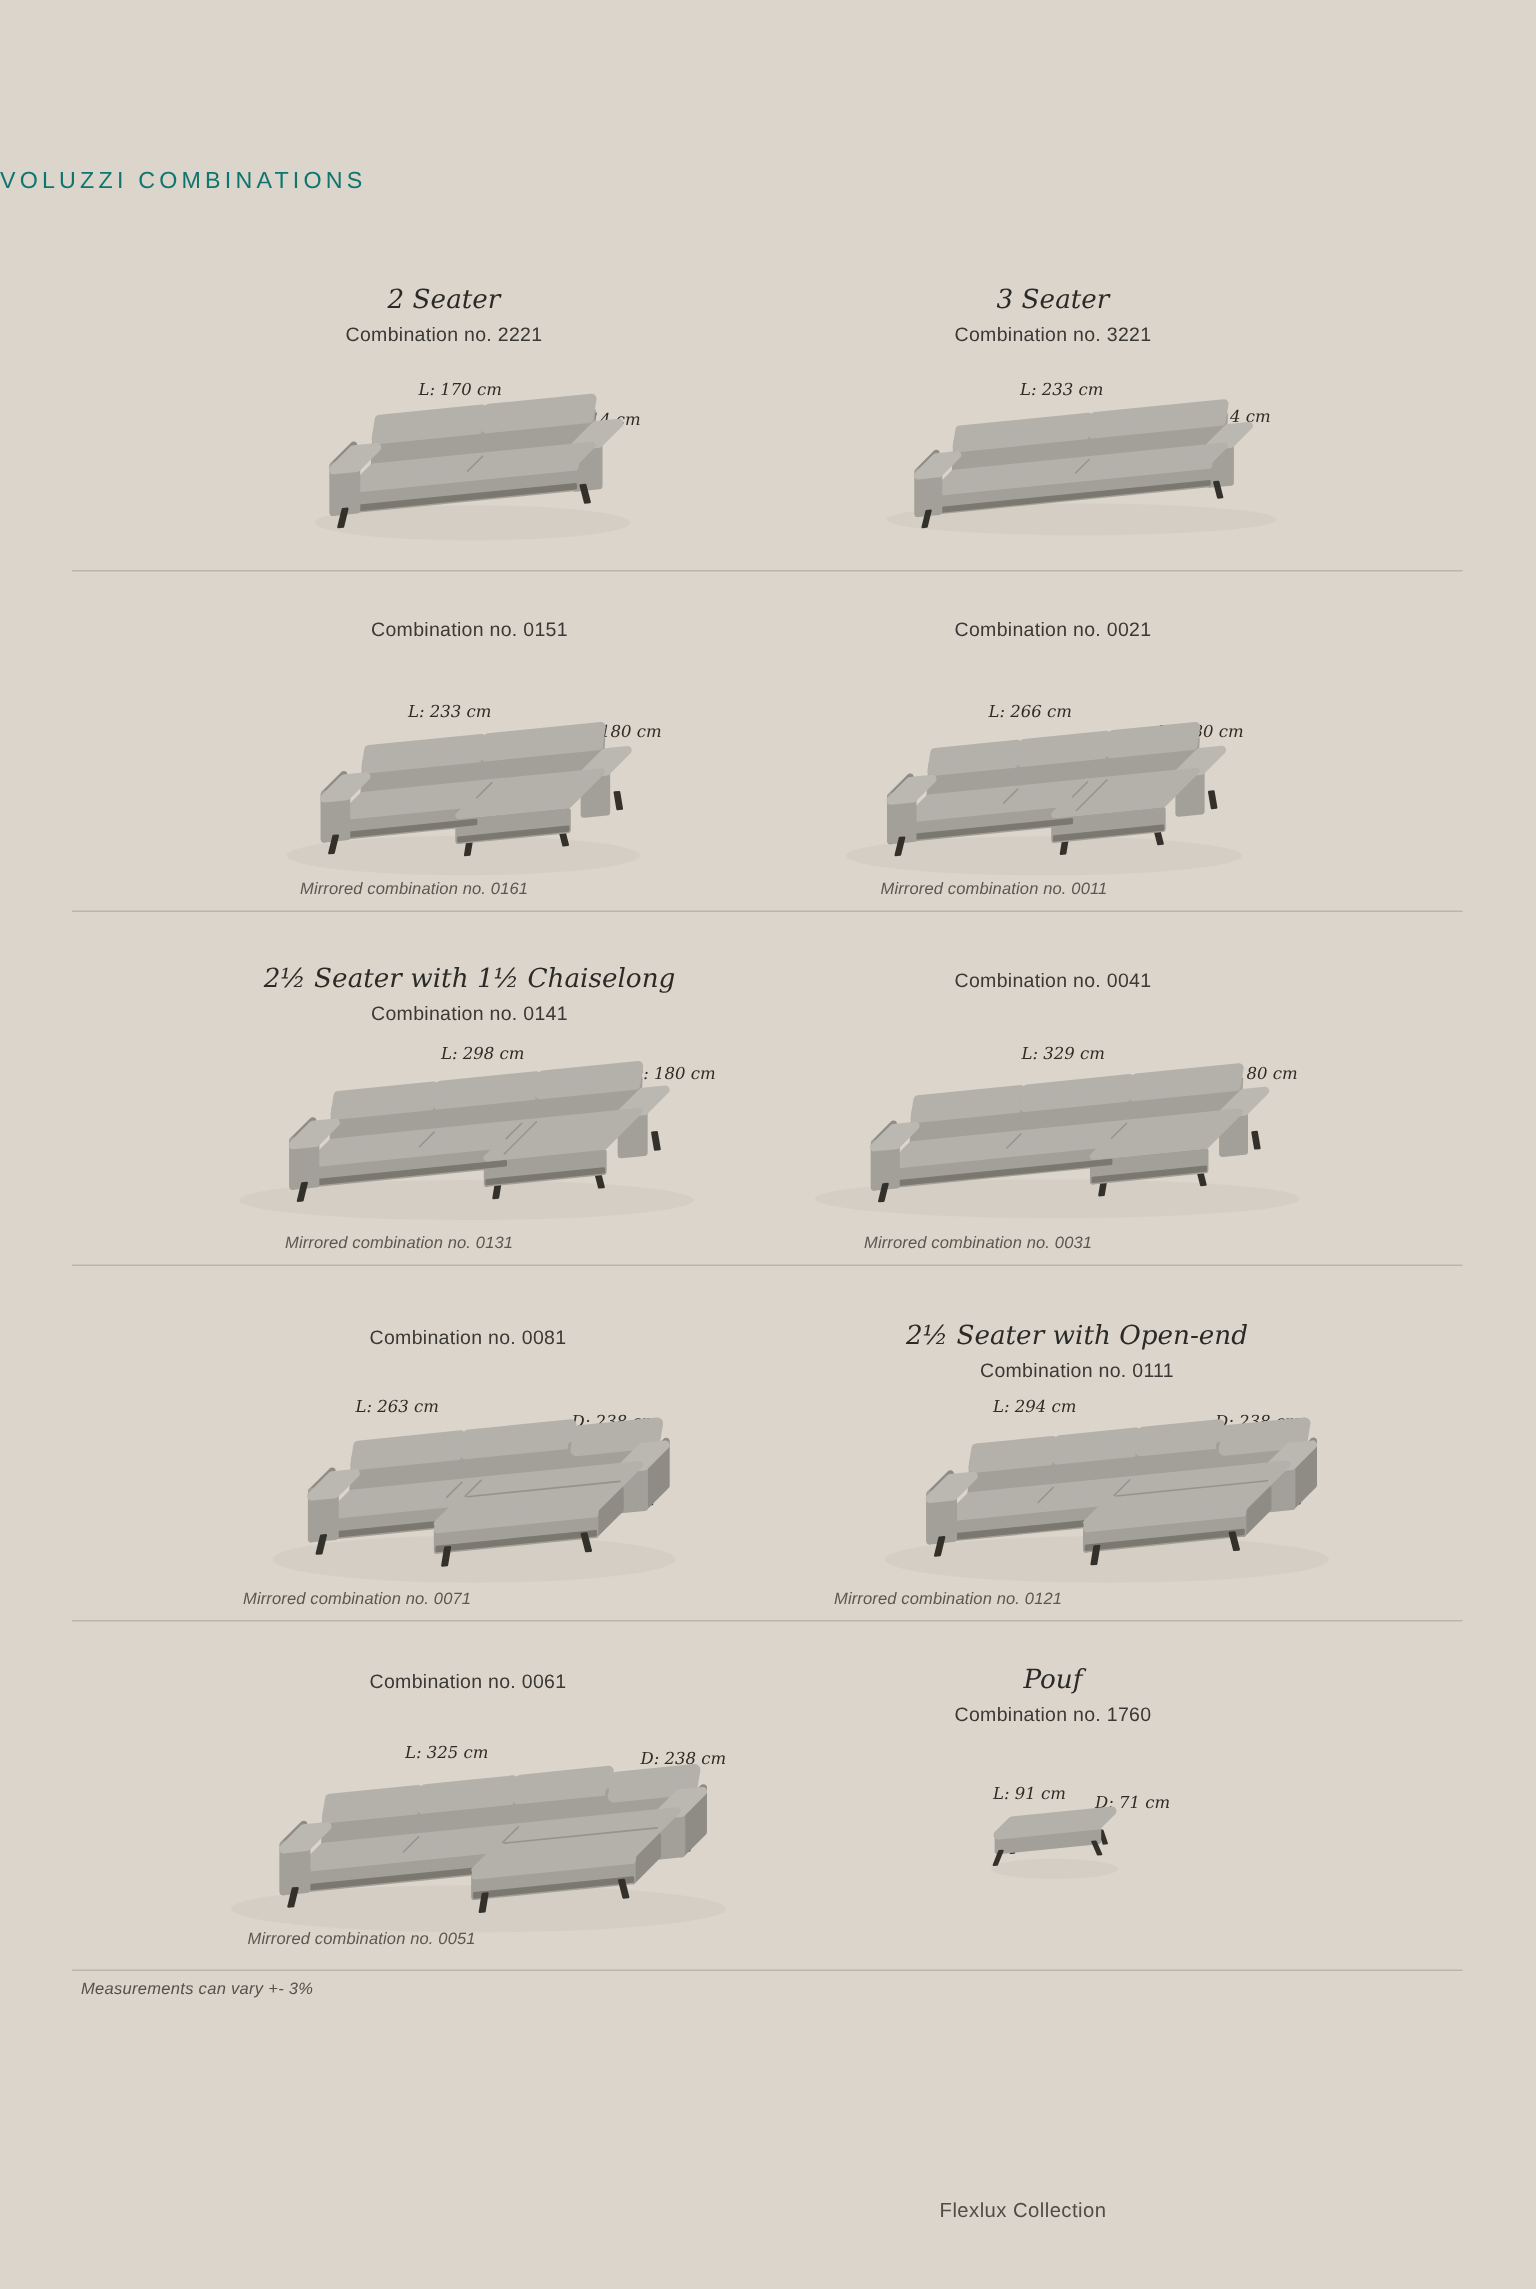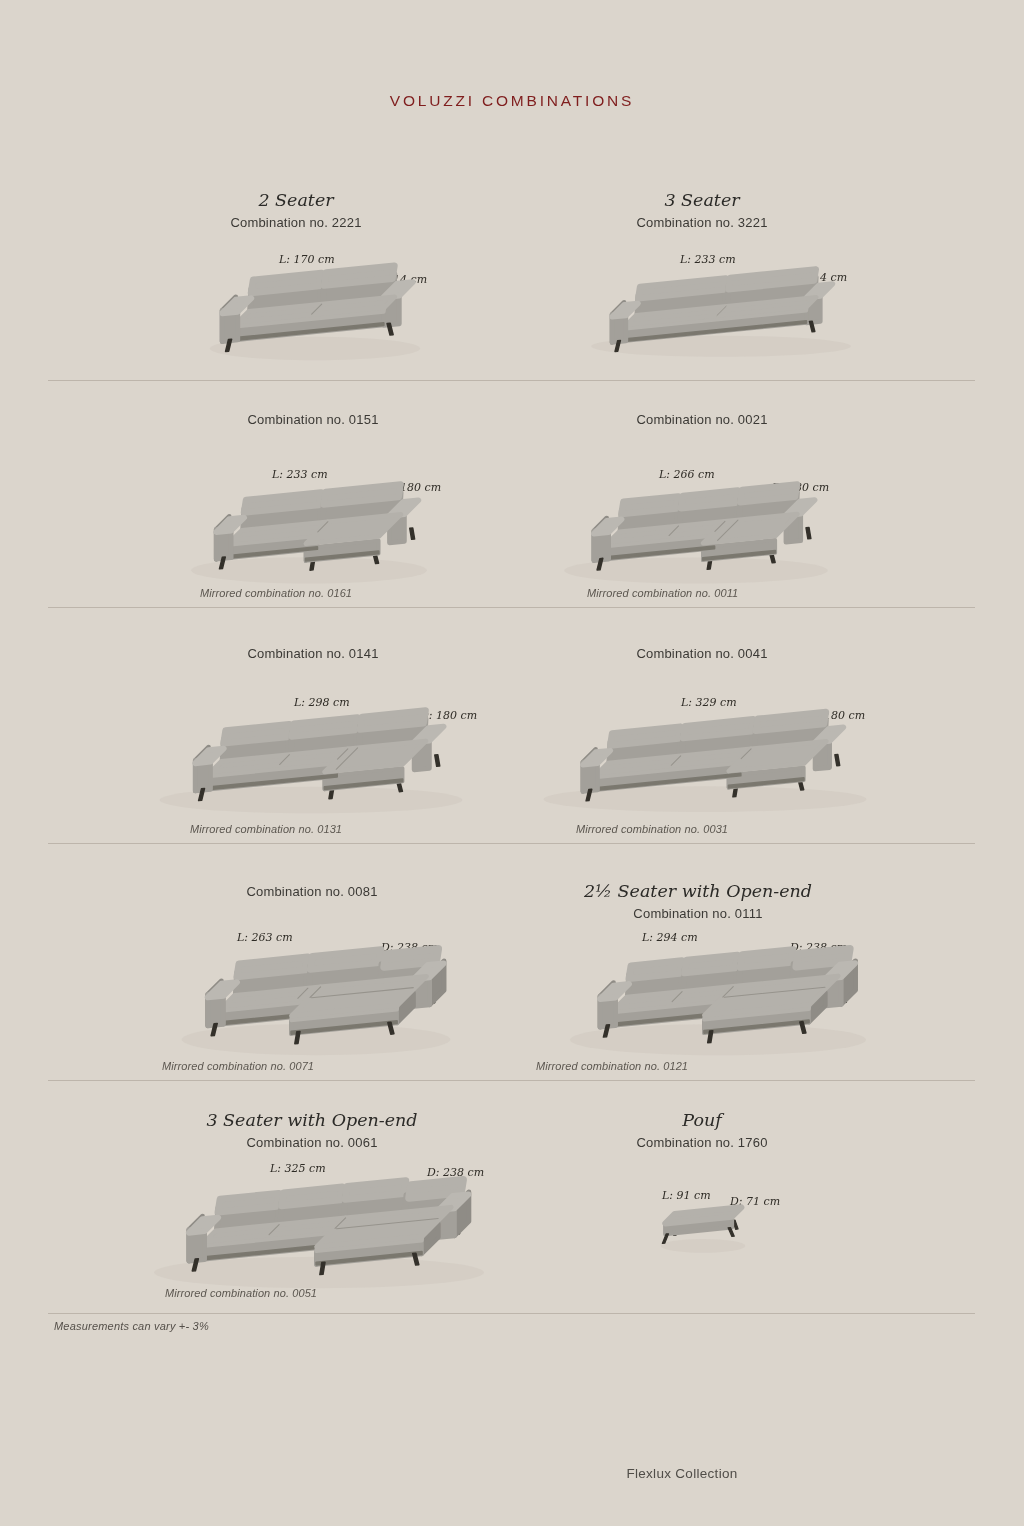--- a/index.html
+++ b/index.html
@@ -3,22 +3,22 @@
 <meta charset="utf-8">
 <style>
   html,body{margin:0;padding:0;}
   body{
     width:1024px;height:1526px;position:relative;
     background:#dbd5cc;
     font-family:"Liberation Sans",sans-serif;
     overflow:hidden;
   }
   .page-title{
-    position:absolute;top:92px;left:0;width:100%;text-align:center;
-    font:15.5px "Liberation Sans",sans-serif;letter-spacing:2.8px;color:#7f1d1d;
+    position:absolute;top:112px;left:0;width:100%;
+    font:15.5px "Liberation Sans",sans-serif;letter-spacing:2.8px;color:#0f766e;
   }
   .cell{position:absolute;}
   .cell-name{
     font:italic 17.5px/22px "DejaVu Serif",serif;color:#2b2a27;
     text-align:center;white-space:nowrap;
   }
   .cell-combo{
     font:13px/16px "Liberation Sans",sans-serif;color:#3b3935;
     text-align:center;margin-top:4px;letter-spacing:.2px;white-space:nowrap;
   }
@@ -173,20 +173,21 @@
       <polygon points="-16.0,-8.4 0.0,-10.0 0.0,-42.0 -16.0,-40.4" fill="#a3a09a" stroke="#a3a09a" stroke-width="5" stroke-linejoin="round"></polygon>
       <polygon points="-16.0,-37.4 0.0,-39.0 13.9,-52.9 -2.1,-51.3" fill="#bbb8b2" stroke="#bbb8b2" stroke-width="6" stroke-linejoin="round"></polygon>
       <polygon points="-9.5,-10.5 -6.3,-10.8 -9.3,1.5 -12.5,1.8" fill="#34312b" stroke="#34312b" stroke-width="1.6" stroke-linejoin="round"></polygon>
     </svg>
   <div class="mirrored" style="left:35px;top:179px;">Mirrored combination no. 0011</div>
 </div>
 
 <div class="divider" style="top:607px;"></div>
 
 <div class="cell" style="left:163px;top:642px;width:300px;">
+  <div class="cell-name">2½ Seater with 1½ Chaiselong</div>
   <div class="cell-combo">Combination no. 0141</div>
   <span class="dim" style="left:131px;top:54px;">L: 298 cm</span>
   <span class="dim" style="left:257px;top:67px;">D: 180 cm</span>
   <svg class="sofa" style="left:-22px;top:62px;width:340px;height:116px;" preserveAspectRatio="xMidYMid meet" viewBox="-60.5 -99.7 332.2 121.9">
       <ellipse cx="105.6" cy="1.2" rx="159.1" ry="14" fill="#cfc9bf" opacity=".55"></ellipse>
       <polygon points="17.7,-24.2 20.9,-24.5 18.9,-12.3 15.7,-12.0" fill="#34312b" stroke="#34312b" stroke-width="1.6" stroke-linejoin="round"></polygon>
       <polygon points="235.7,-46.0 238.9,-46.3 240.9,-34.5 237.7,-34.2" fill="#34312b" stroke="#34312b" stroke-width="1.6" stroke-linejoin="round"></polygon>
       <polygon points="12.5,-37.2 81.2,-44.1 82.6,-69.5 14.0,-62.6" fill="#a3a09a" stroke="#a3a09a" stroke-width="6" stroke-linejoin="round"></polygon>
       <polygon points="13.8,-58.5 80.4,-65.2 82.6,-78.4 15.9,-71.7" fill="#b4b1ab" stroke="#b4b1ab" stroke-width="7" stroke-linejoin="round"></polygon>
       <polygon points="84.2,-44.4 152.9,-51.2 154.3,-76.7 85.6,-69.8" fill="#a3a09a" stroke="#a3a09a" stroke-width="6" stroke-linejoin="round"></polygon>
@@ -287,21 +288,21 @@
       <polygon points="-16.0,-8.4 -2.1,-22.3 -2.1,-54.3 -16.0,-40.4" fill="#8f8c86" stroke="#8f8c86" stroke-width="5" stroke-linejoin="round"></polygon>
       <polygon points="-16.0,-8.4 0.0,-10.0 0.0,-42.0 -16.0,-40.4" fill="#a3a09a" stroke="#a3a09a" stroke-width="5" stroke-linejoin="round"></polygon>
       <polygon points="-16.0,-37.4 0.0,-39.0 13.9,-52.9 -2.1,-51.3" fill="#bbb8b2" stroke="#bbb8b2" stroke-width="6" stroke-linejoin="round"></polygon>
       <polygon points="-9.5,-10.5 -6.3,-10.8 -9.3,1.5 -12.5,1.8" fill="#34312b" stroke="#34312b" stroke-width="1.6" stroke-linejoin="round"></polygon>
       <polygon points="75.0,-2.3 78.2,-2.6 76.2,9.6 73.0,9.9" fill="#34312b" stroke="#34312b" stroke-width="1.6" stroke-linejoin="round"></polygon>
       <polygon points="168.0,-11.6 171.2,-11.9 174.2,-0.2 171.0,0.1" fill="#34312b" stroke="#34312b" stroke-width="1.6" stroke-linejoin="round"></polygon>
     </svg>
   <div class="mirrored" style="left:0px;top:180px;">Mirrored combination no. 0071</div>
 </div>
 
-<div class="cell" style="left:548px;top:880px;width:300px;">
+<div class="cell" style="left:568px;top:880px;width:300px;">
   <div class="cell-name">2½ Seater with Open-end</div>
   <div class="cell-combo">Combination no. 0111</div>
   <span class="dim" style="left:94px;top:51px;">L: 294 cm</span>
   <span class="dim" style="left:242px;top:61px;">D: 238 cm</span>
   <svg class="sofa" style="left:-14px;top:62px;width:368px;height:120px;" preserveAspectRatio="xMidYMid meet" viewBox="-54.0 -96.2 319.2 123.7">
       <ellipse cx="105.6" cy="4.5" rx="152.6" ry="16" fill="#cfc9bf" opacity=".55"></ellipse>
       <polygon points="17.7,-24.2 20.9,-24.5 18.9,-12.3 15.7,-12.0" fill="#34312b" stroke="#34312b" stroke-width="1.6" stroke-linejoin="round"></polygon>
       <polygon points="232.7,-45.7 235.9,-46.0 237.9,-34.2 234.7,-33.9" fill="#34312b" stroke="#34312b" stroke-width="1.6" stroke-linejoin="round"></polygon>
       <polygon points="12.5,-37.2 66.9,-42.6 68.3,-68.1 14.0,-62.6" fill="#a3a09a" stroke="#a3a09a" stroke-width="6" stroke-linejoin="round"></polygon>
       <polygon points="13.8,-58.5 66.1,-63.8 68.3,-76.9 15.9,-71.7" fill="#b4b1ab" stroke="#b4b1ab" stroke-width="7" stroke-linejoin="round"></polygon>
@@ -333,21 +334,20 @@
       <polygon points="-9.5,-10.5 -6.3,-10.8 -9.3,1.5 -12.5,1.8" fill="#34312b" stroke="#34312b" stroke-width="1.6" stroke-linejoin="round"></polygon>
       <polygon points="97.0,-4.5 100.2,-4.8 98.2,7.4 95.0,7.7" fill="#34312b" stroke="#34312b" stroke-width="1.6" stroke-linejoin="round"></polygon>
       <polygon points="190.0,-13.8 193.2,-14.1 196.2,-2.4 193.0,-2.1" fill="#34312b" stroke="#34312b" stroke-width="1.6" stroke-linejoin="round"></polygon>
     </svg>
   <div class="mirrored" style="left:-12px;top:180px;">Mirrored combination no. 0121</div>
 </div>
 
 <div class="divider" style="top:1080px;"></div>
 
 <div class="cell" style="left:162px;top:1109px;width:300px;">
-  <div class="cell-name">3 Seater with Open-end</div>
   <div class="cell-combo">Combination no. 0061</div>
   <span class="dim" style="left:108px;top:53px;">L: 325 cm</span>
   <span class="dim" style="left:265px;top:57px;">D: 238 cm</span>
   <svg class="sofa" style="left:-36px;top:64px;width:386px;height:122px;" preserveAspectRatio="xMidYMid meet" viewBox="-58.6 -98.5 351.4 124.8">
       <ellipse cx="117.1" cy="3.3" rx="168.7" ry="16" fill="#cfc9bf" opacity=".55"></ellipse>
       <polygon points="17.7,-24.2 20.9,-24.5 18.9,-12.3 15.7,-12.0" fill="#34312b" stroke="#34312b" stroke-width="1.6" stroke-linejoin="round"></polygon>
       <polygon points="255.7,-48.0 258.9,-48.3 260.9,-36.5 257.7,-36.2" fill="#34312b" stroke="#34312b" stroke-width="1.6" stroke-linejoin="round"></polygon>
       <polygon points="12.5,-37.2 74.5,-43.4 76.0,-68.8 14.0,-62.6" fill="#a3a09a" stroke="#a3a09a" stroke-width="6" stroke-linejoin="round"></polygon>
       <polygon points="13.8,-58.5 73.8,-64.5 75.9,-77.7 15.9,-71.7" fill="#b4b1ab" stroke="#b4b1ab" stroke-width="7" stroke-linejoin="round"></polygon>
       <polygon points="77.5,-43.7 139.5,-49.9 141.0,-75.3 79.0,-69.1" fill="#a3a09a" stroke="#a3a09a" stroke-width="6" stroke-linejoin="round"></polygon>

